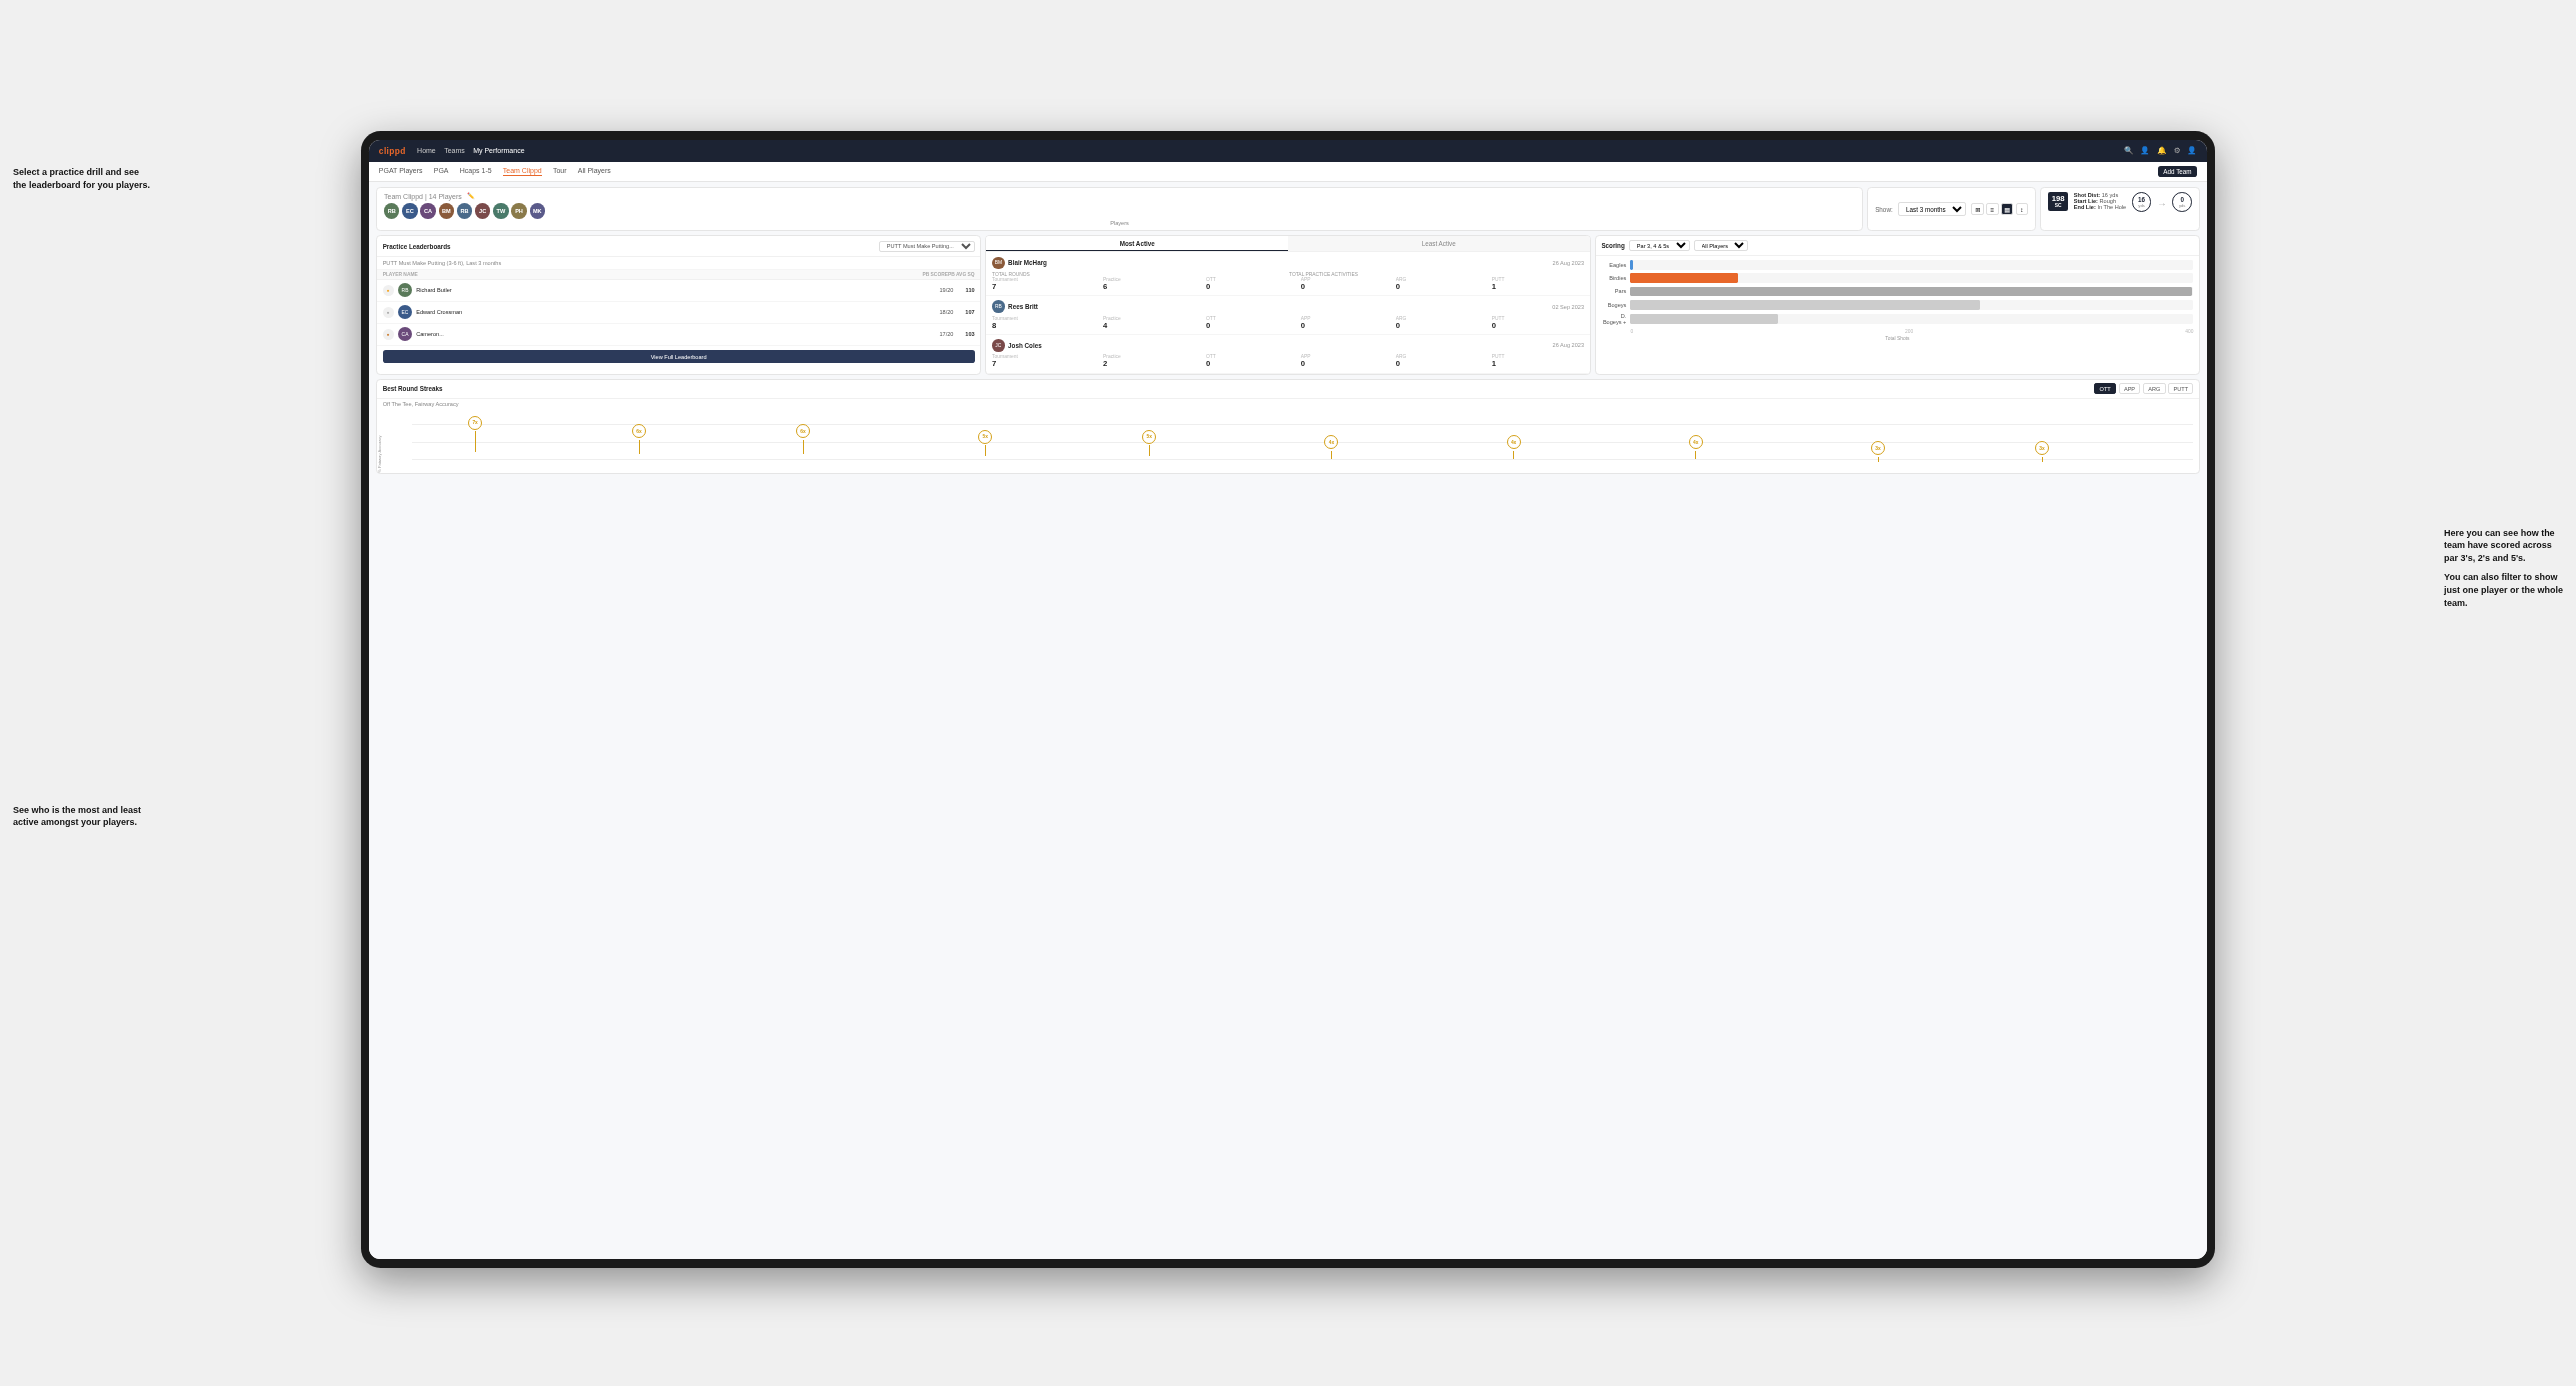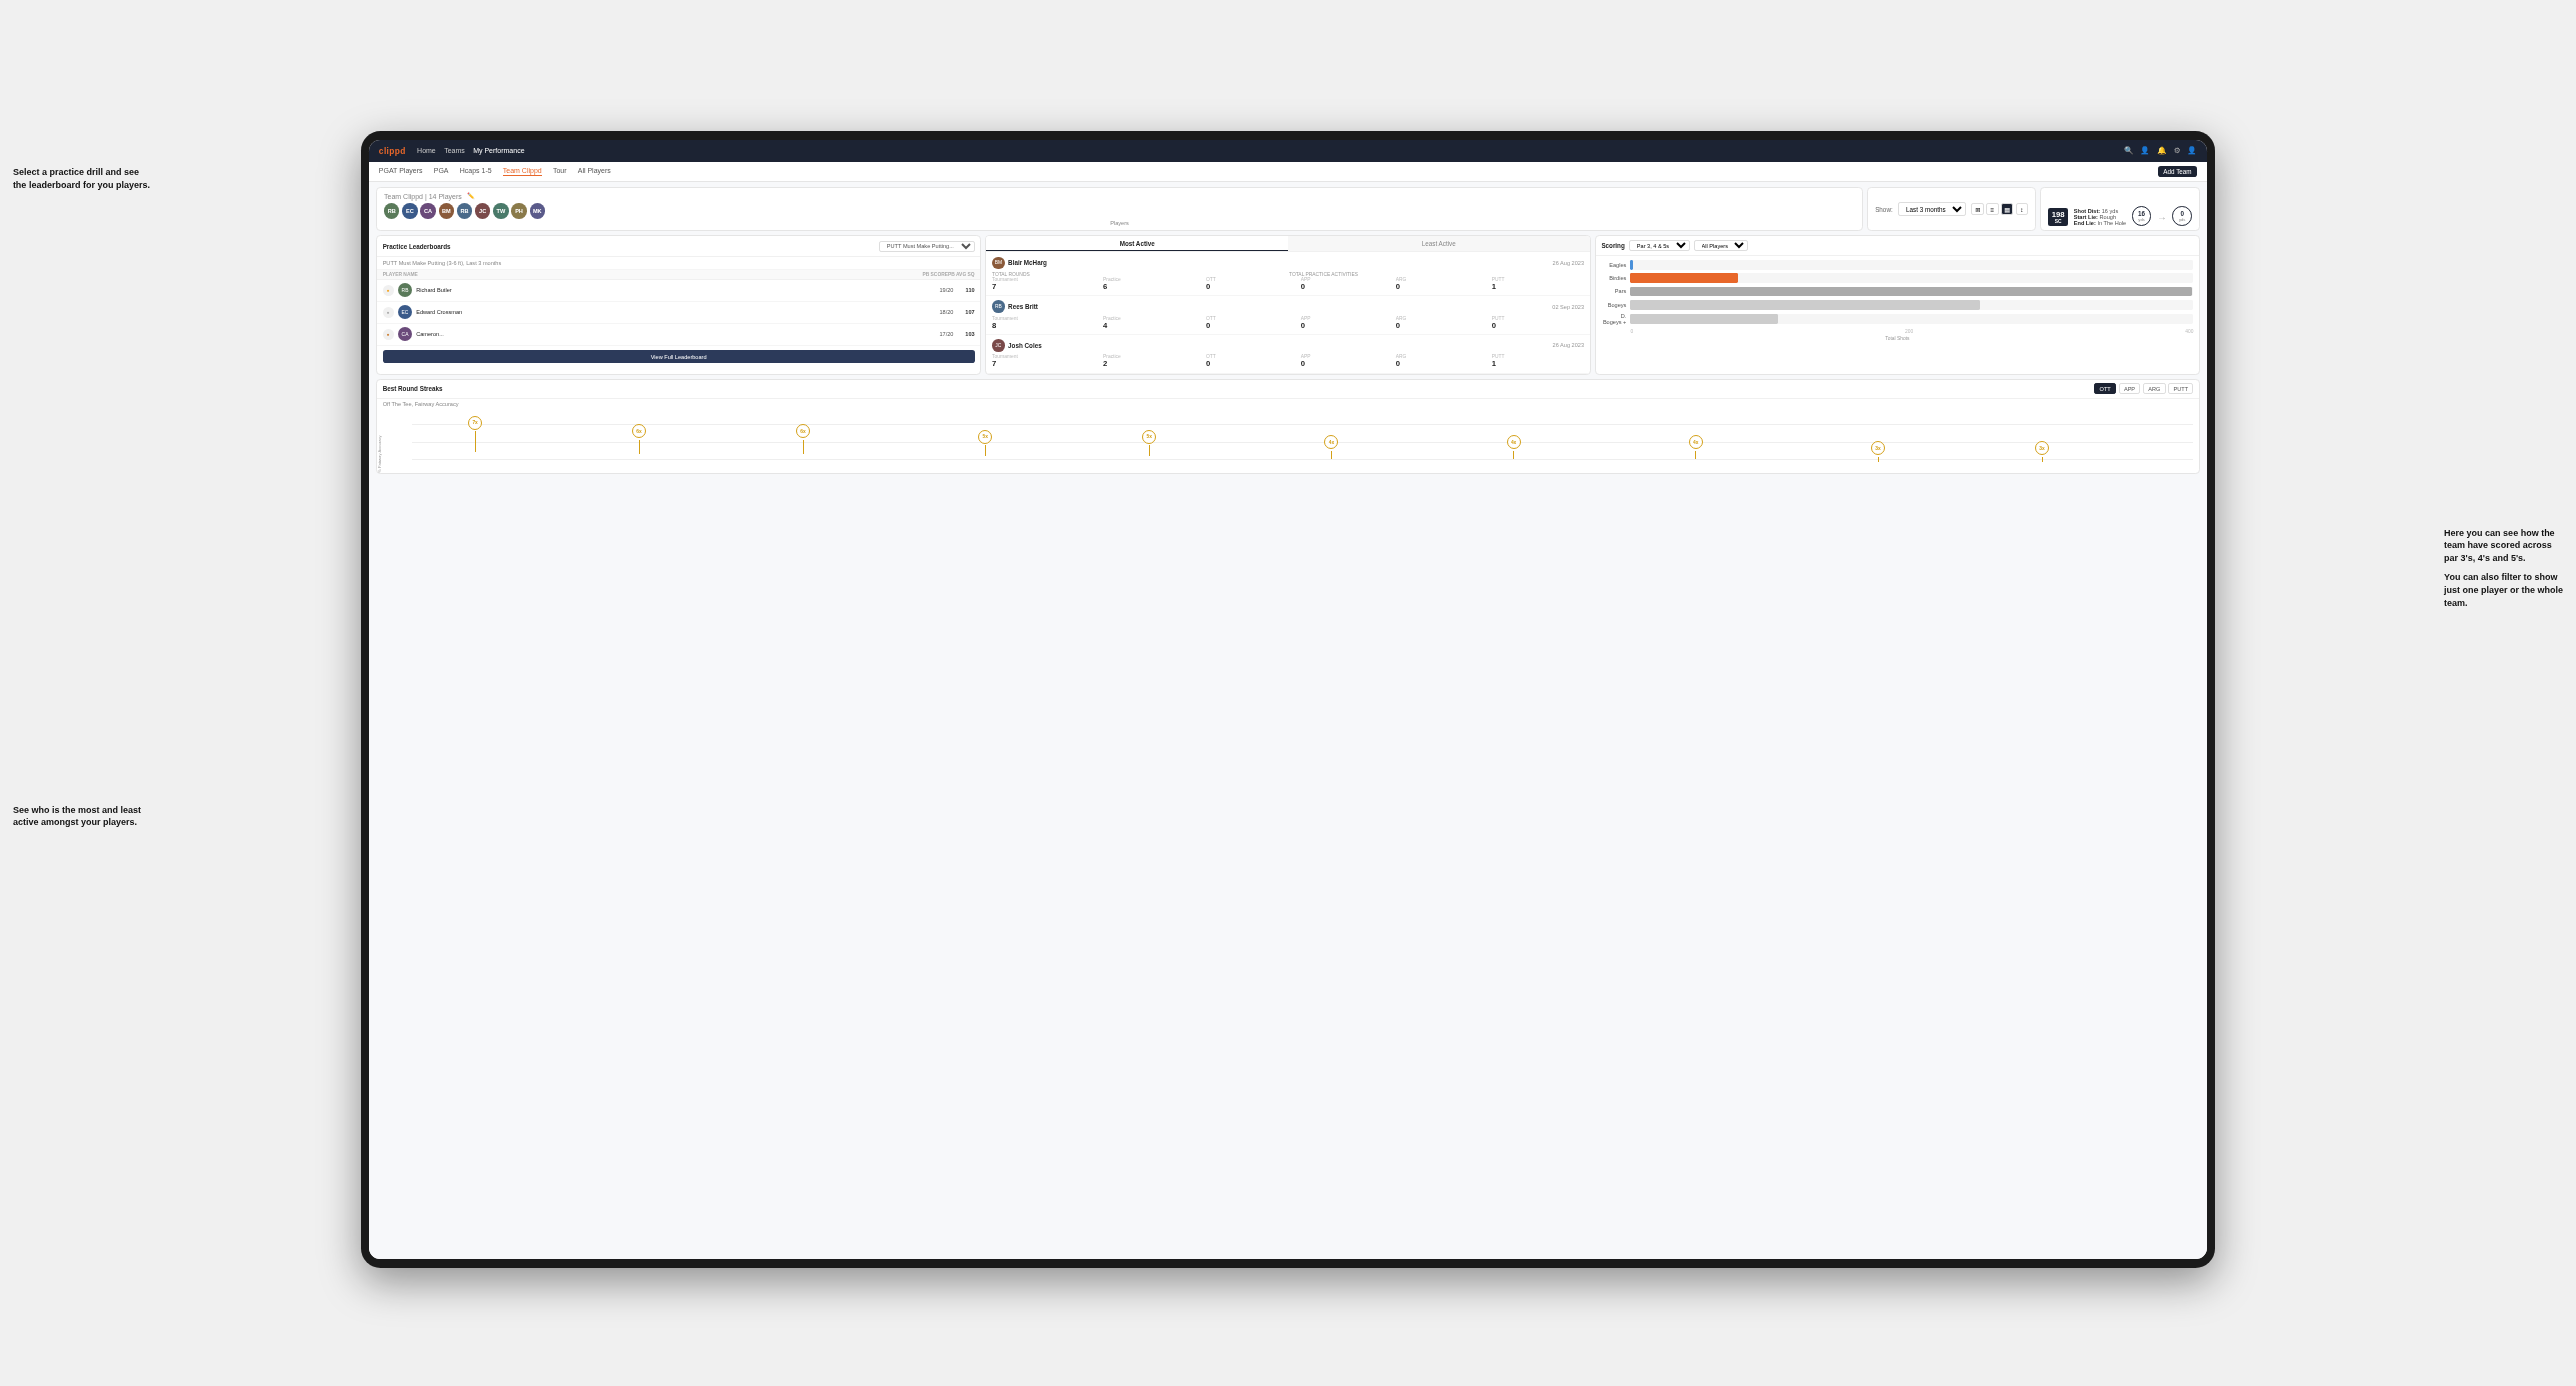--- a/index.html
+++ b/index.html
@@ -615,21 +615,21 @@
   </div>
 
   <div class="annotation annotation-bl">
     <span style="white-space:pre-line; font-size:9px;">See who is the most and least
 active amongst your players.</span>
   </div>
 
   <div class="annotation" style="position:absolute; top:38%; right:0.5%; max-width:154px;">
     <div style="white-space:pre-line; font-size:9px; margin-bottom:7px;">Here you can see how the
 team have scored across
-par 3's, 4's and 5's.</div>
+par 3's, 2's and 5's.</div>
     <div style="white-space:pre-line; font-size:9px;">You can also filter to show
 just one player or the whole
 team.</div>
   </div>
 
   <svg class="arrows-container" viewBox="0 0 3680 1980" preserveAspectRatio="none">
 
     <line x1="580" y1="380" x2="1120" y2="680" stroke="#cc2222" stroke-width="3"></line>
     <polygon points="1120,680 1105,665 1100,682" fill="#cc2222"></polygon>
 
@@ -705,21 +705,21 @@
               <option>Last 6 months</option>
             </select>
             <div class="view-icons">
               <div class="view-icon">⊞</div>
               <div class="view-icon">≡</div>
               <div class="view-icon active">▦</div>
               <div class="view-icon">↕</div>
             </div>
           </div>
 
-          <div class="card" style="padding:4.2px 7px; display:flex; align-items:flex-end; gap:5.6px; min-width:126px;">
+          <div class="card" style="padding:4.2px 7px; display:flex; align-items:flex-start; gap:5.6px; min-width:126px;">
             <div class="shot-badge">
               <div style="font-size:7.7px;">198</div>
               <div style="font-size:4.9px;">SC</div>
             </div>
             <div class="shot-info">
               <div class="shot-info-line">
                 <strong>Shot Dist:</strong>
                 <span>16 yds</span>
               </div>
               <div class="shot-info-line">

